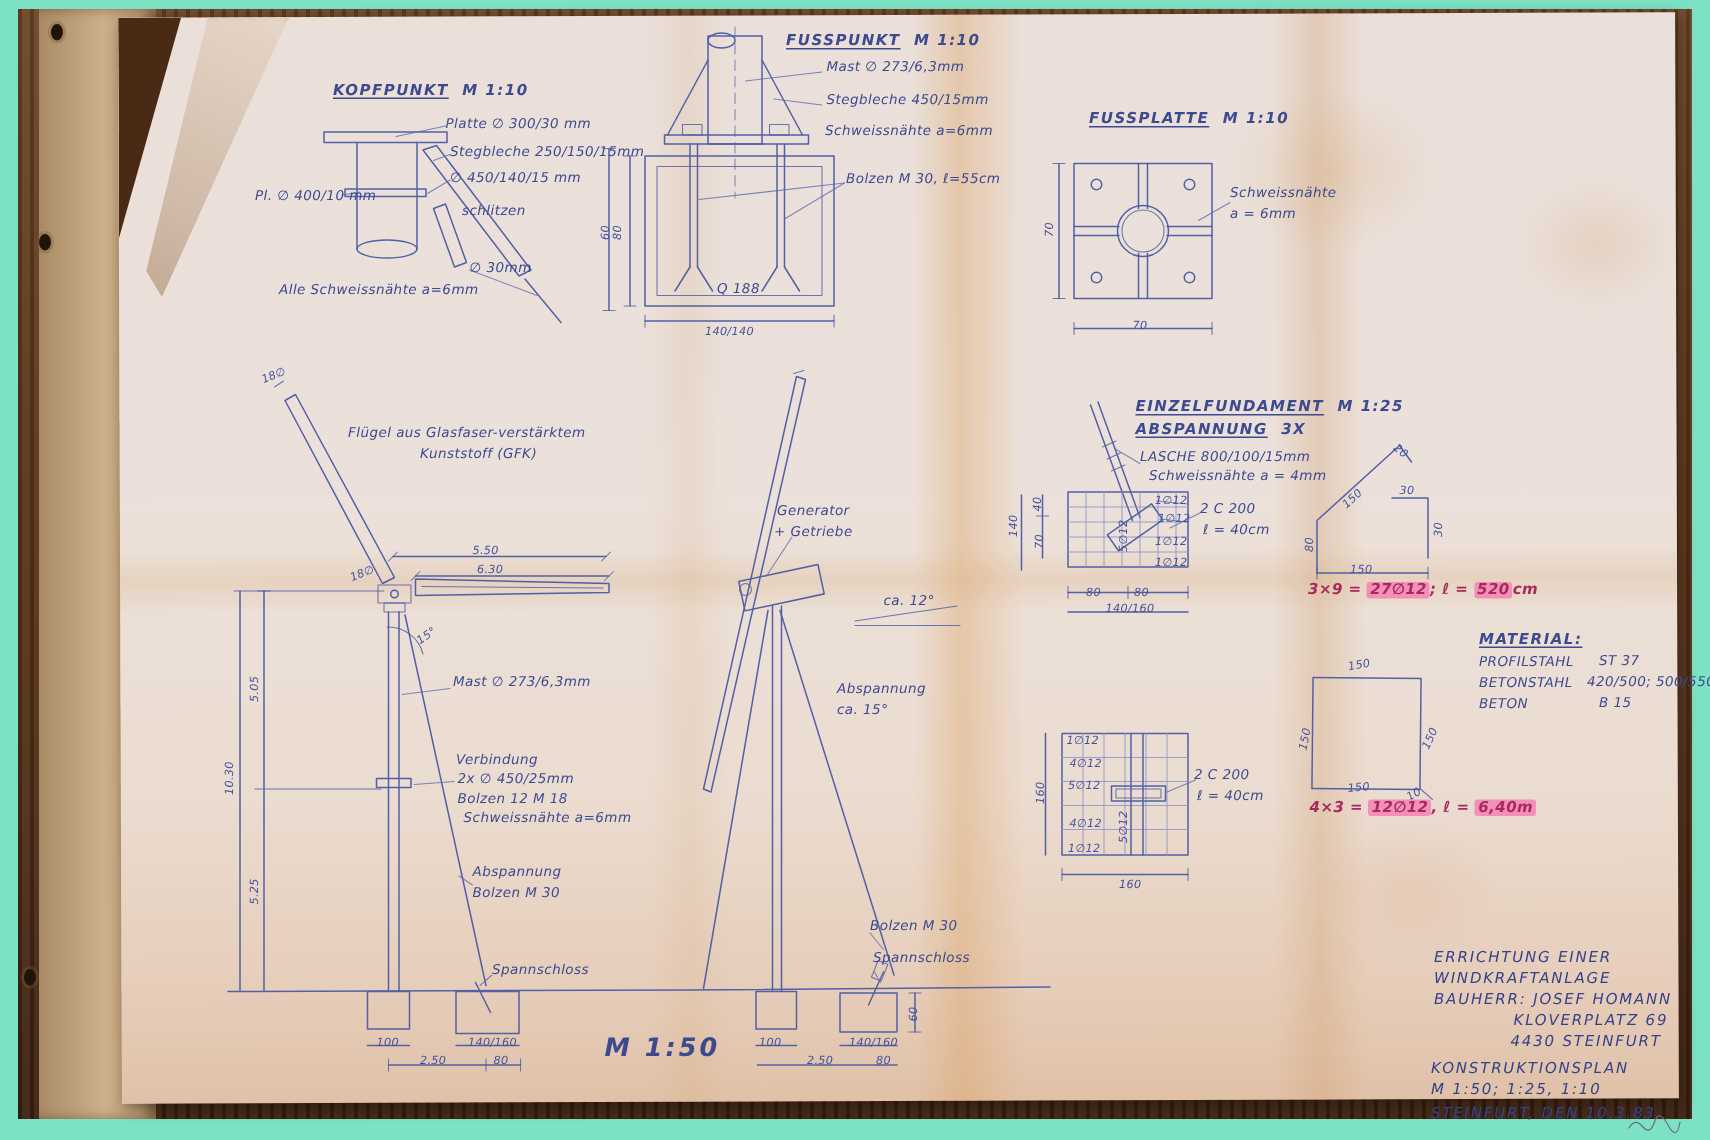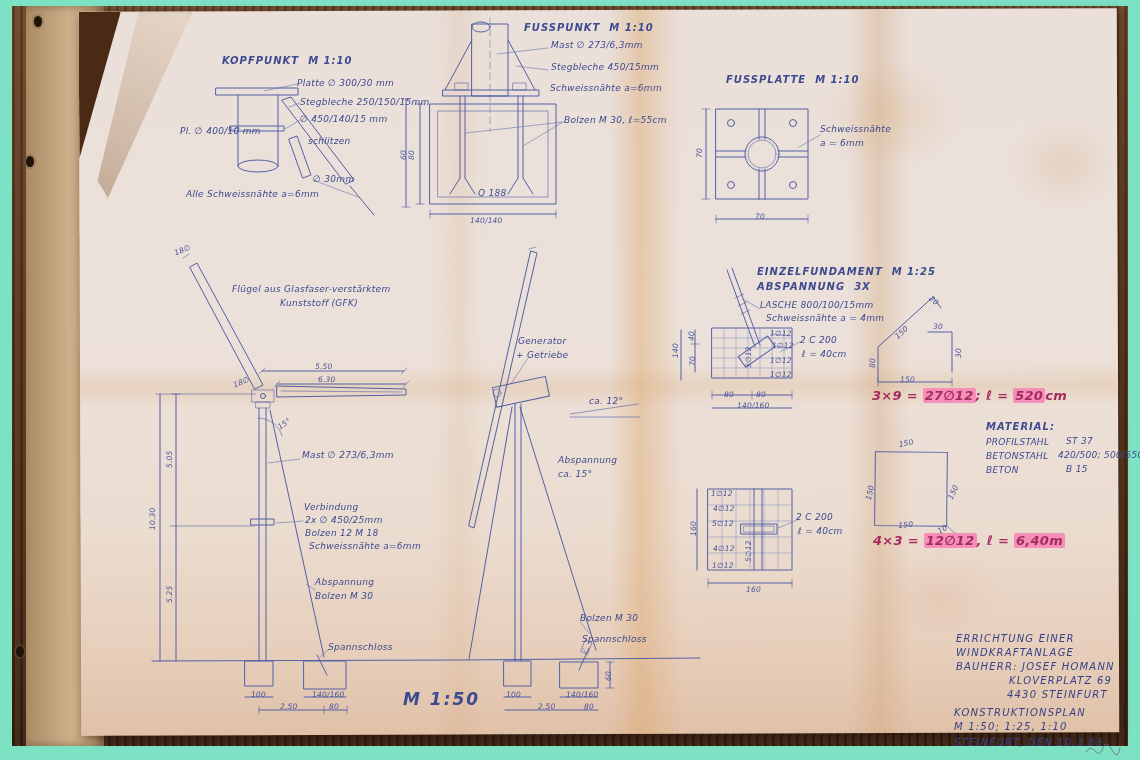--- a/index.html
+++ b/index.html
@@ -34,25 +34,25 @@
   svg.lines *{stroke:#5260a6;fill:none;stroke-width:1;stroke-linecap:round;stroke-linejoin:round;}
   svg .thin{stroke-width:.7;opacity:.85;}
   svg .grid{stroke:#8d99c9;stroke-width:.6;}
   svg .ld{stroke:#5e6cae;stroke-width:.7;opacity:.8;}
   svg .cl{stroke-dasharray:7 4;stroke-width:.6;opacity:.8;}
   svg .sig{stroke:#6a6a8a;stroke-width:.8;}
   .labels{position:absolute;left:0;top:0;width:1140px;height:760px;}
   .lb{position:absolute;font:italic 9px "DejaVu Sans",sans-serif;color:#3c4a90;
       white-space:nowrap;letter-spacing:.3px;transform-origin:left top;}
   .t1{font-weight:bold;font-size:10px;letter-spacing:1px;}
-  .ul{text-underline-offset:2px;text-align:center;}
+  .ul{text-decoration:underline;text-underline-offset:2px;text-align:center;}
   .dim{font-size:7.5px;color:#45539c;letter-spacing:.2px;}
   .big{font-size:17px;font-weight:bold;letter-spacing:2px;}
   .tb{font-size:10px;letter-spacing:1.2px;color:#35428a;}
-  .pink{color:#a62a5e;font-size:13px;font-weight:bold;}
+  .pink{color:#a62a5e;font-size:10px;font-weight:bold;}
   .pink .hl{background:#f48fb8;padding:0 2px;border-radius:2px;}
 </style>
 </head>
 <body>
 
 <div class="stage">
   <div class="photo">
     <div class="sheet2"></div>
     <div class="hole" style="left:22px;top:10px"></div>
     <div class="hole" style="left:14px;top:150px"></div>
@@ -286,21 +286,21 @@
     </g>
   </svg>
 
   <div class="labels">
 
     <span class="lb t1" style="left:222px;top:55px"><span class="ul">KOPFPUNKT</span>&nbsp;&nbsp;<span>M 1:10</span></span>
     <span class="lb" style="left:297px;top:78px">Platte ∅ 300/30 mm</span>
     <span class="lb" style="left:300px;top:97px">Stegbleche 250/150/15mm</span>
     <span class="lb" style="left:300px;top:114px">∅ 450/140/15 mm</span>
     <span class="lb" style="left:308px;top:136px">schlitzen</span>
-    <span class="lb" style="left:180px;top:126px">Pl. ∅ 400/10 mm</span>
+    <span class="lb" style="left:170px;top:126px">Pl. ∅ 400/10 mm</span>
     <span class="lb" style="left:313px;top:174px">∅ 30mm</span>
     <span class="lb" style="left:186px;top:189px">Alle Schweissnähte a=6mm</span>
     <span class="lb dim" style="left:399px;top:160px;transform:rotate(-90deg)">60</span>
 
     <span class="lb t1" style="left:524px;top:22px"><span class="ul">FUSSPUNKT</span>&nbsp;&nbsp;<span>M 1:10</span></span>
     <span class="lb" style="left:551px;top:40px">Mast ∅ 273/6,3mm</span>
     <span class="lb" style="left:551px;top:62px">Stegbleche 450/15mm</span>
     <span class="lb" style="left:550px;top:83px">Schweissnähte a=6mm</span>
     <span class="lb" style="left:564px;top:115px">Bolzen M 30, ℓ=55cm</span>
     <span class="lb" style="left:478px;top:188px">Q 188</span>

